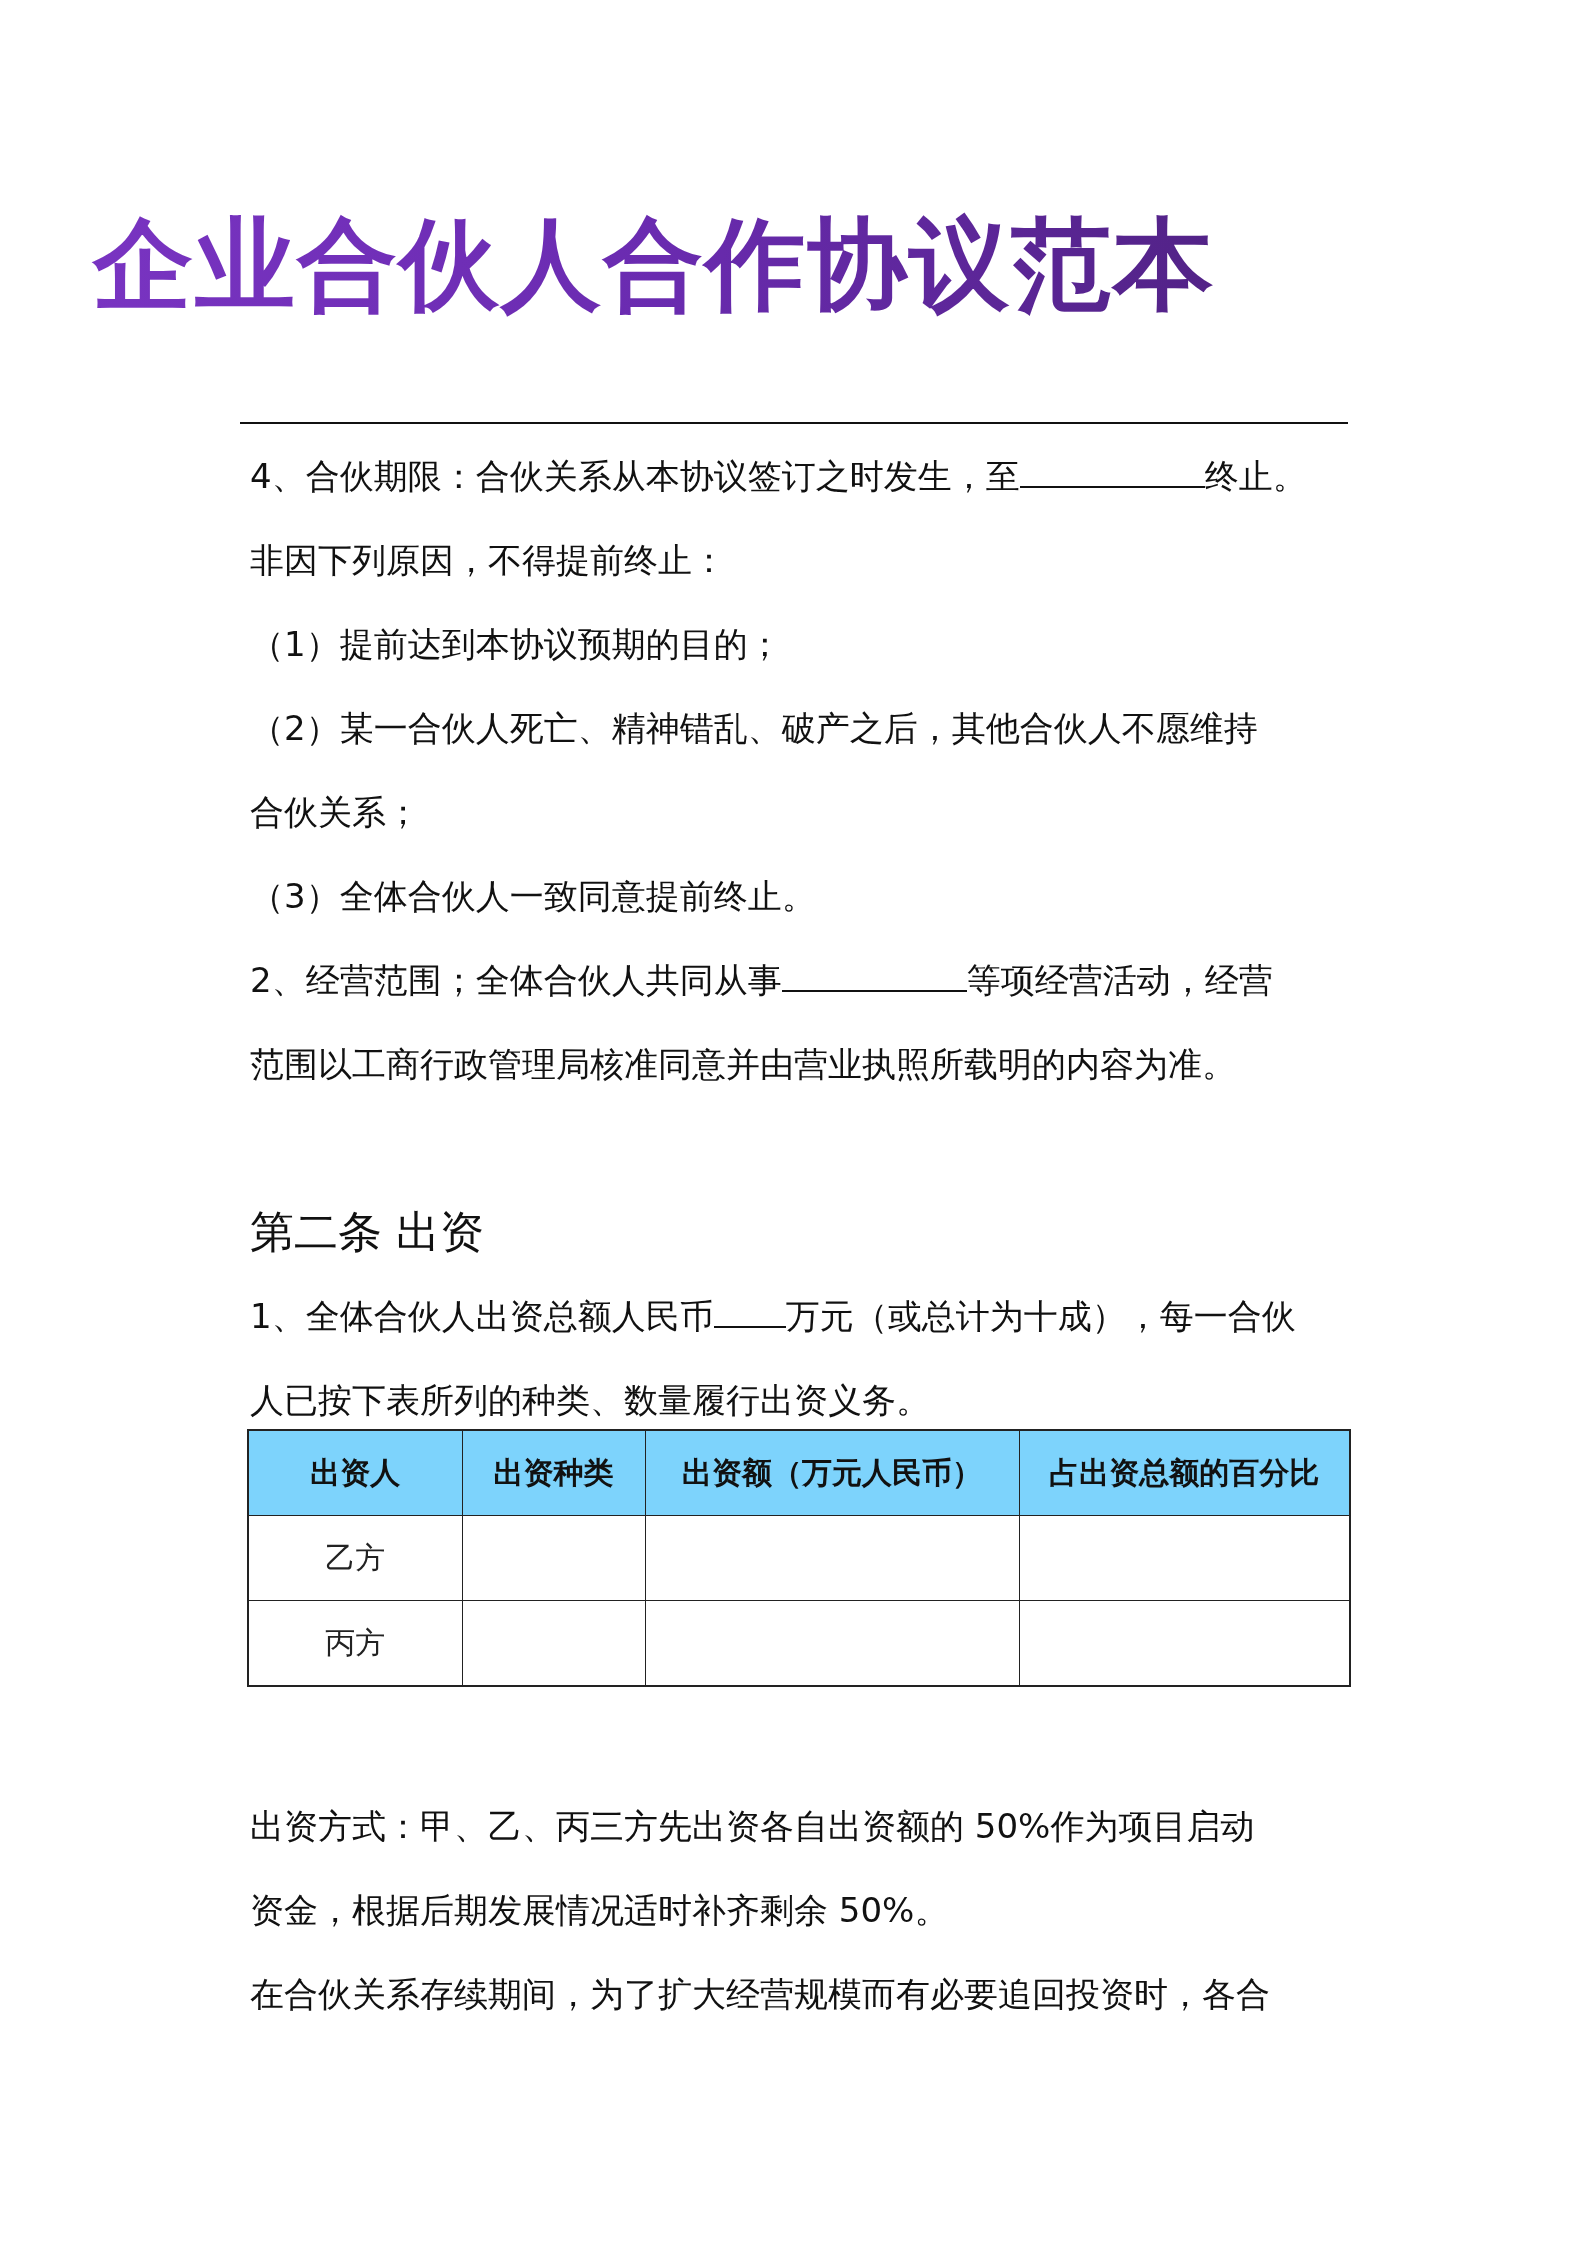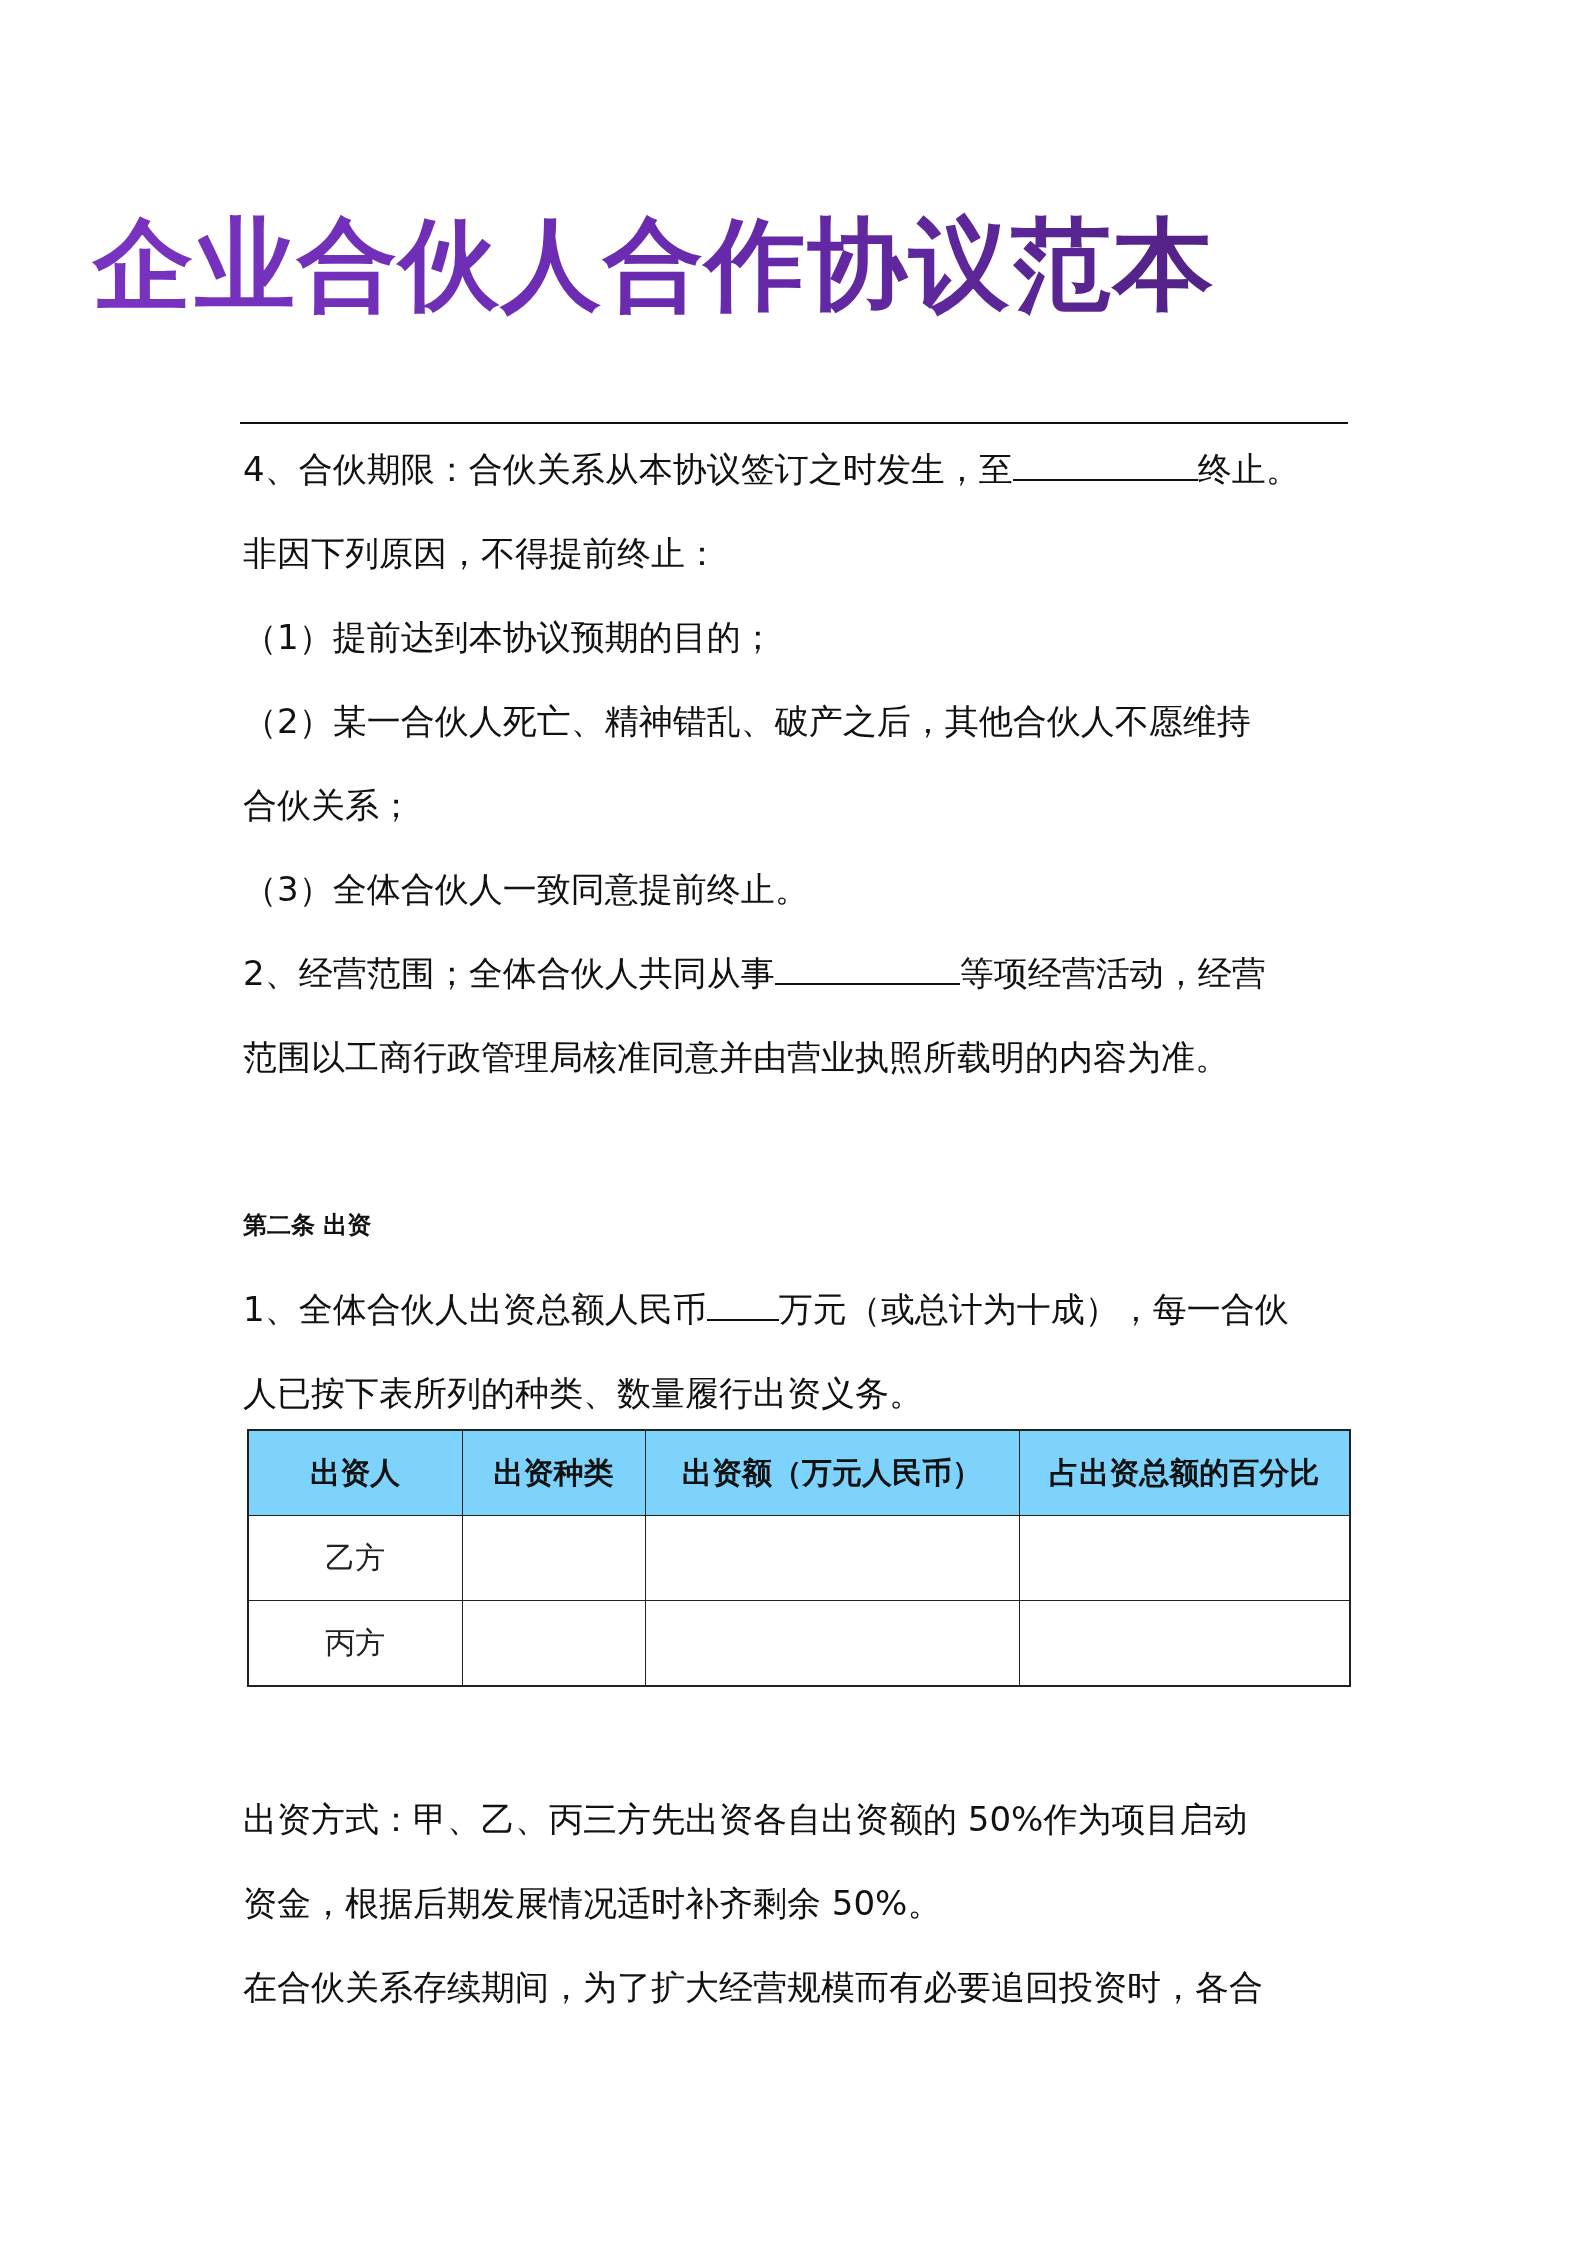--- a/index.html
+++ b/index.html
@@ -14,23 +14,23 @@
     line-height: 130px;
     background: linear-gradient(90deg, #7b35c4 0%, #6a2bb0 50%, #4e2180 100%);
     -webkit-background-clip: text; background-clip: text; color: transparent;
   }
   .rule {
     position: absolute; left: 240px; top: 422px; width: 1108px; height: 0;
     border-top: 2px solid #111111;
   }
   .p {
     position: absolute; left: 241px; width: 1115px;
-    font-size: 34px; line-height: 84px; margin: 2px; white-space: nowrap;
+    font-size: 34px; line-height: 84px; margin: 9px; white-space: nowrap;
   }
-  .heading { font-weight: bold; font-size: 24px; }
+  .heading { font-weight: normal; font-size: 44px; }
   .blank {
     display: inline-block; border-bottom: 2px solid #111; height: 30px; vertical-align: baseline;
   }
   .blank.long { width: 185px; }
   .blank.short { width: 72px; }
   table.invest {
     position: absolute; left: 247px; top: 1429px; width: 1102px;
     border-collapse: collapse; table-layout: fixed;
   }
   table.invest td, table.invest th {

